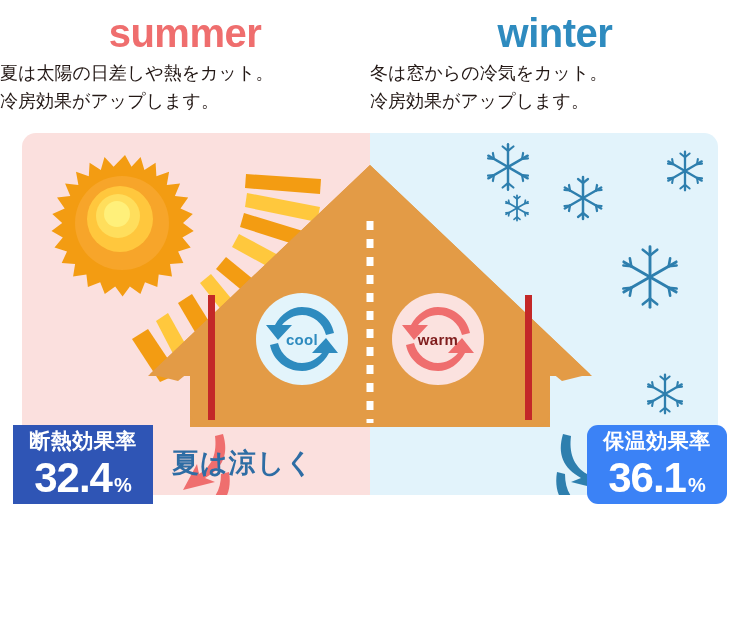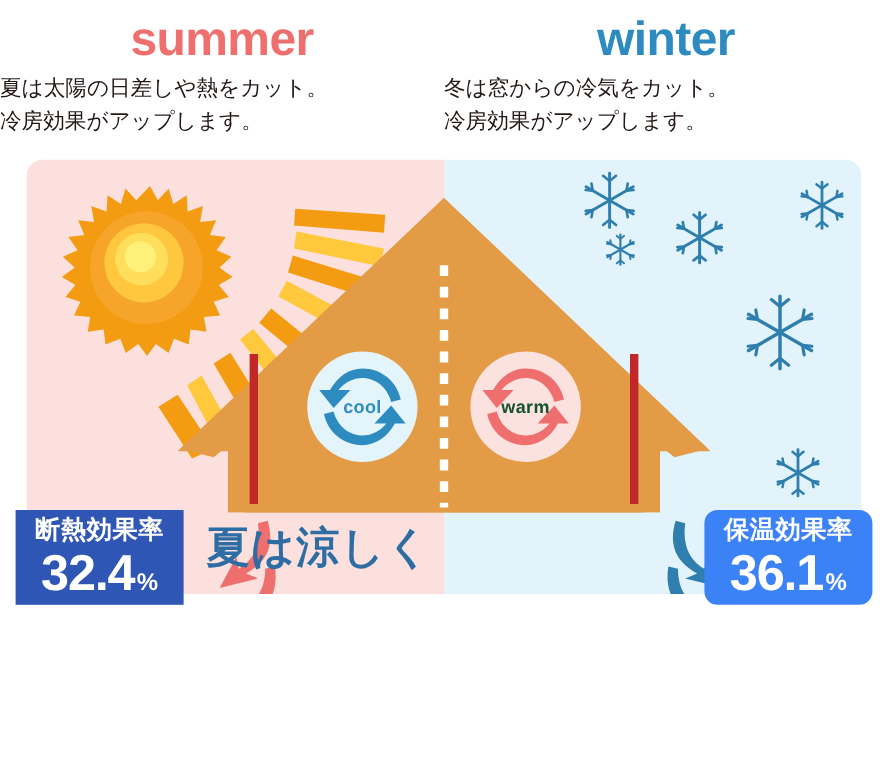--- a/index.html
+++ b/index.html
@@ -56,34 +56,34 @@
     display:flex;align-items:center;justify-content:center;text-align:right;
   }
   .circ.cool{left:234px;top:160px;background:#E3F4FB;}
   .circ.warm{left:370px;top:160px;background:#FBE2DF;}
   .circ svg{position:absolute;left:0;top:0;}
   .circ-label{
     position:relative;z-index:2;
     font-size:15px;font-weight:bold;letter-spacing:0.3px;
   }
   .circ.cool .circ-label{color:#2E8BBF;}
-  .circ.warm .circ-label{color:#14532d;}
+  .circ.warm .circ-label{color:#7f1d1d;}
 
   
   #arrow-left{position:absolute;left:131px;top:295px;width:84px;height:108px;}
   #arrow-right{position:absolute;left:527px;top:295px;width:84px;height:108px;}
 
   
   .flake{position:absolute;color:#2E7FAE;}
   .flake svg{display:block;}
 
   
   .cap{
     position:absolute;bottom:14px;
-    font-size:36px;font-weight:bold;letter-spacing:1px;
+    font-size:27px;font-weight:bold;letter-spacing:1px;
     white-space:nowrap;
     font-family:Liberation Serif, serif;
   }
   .cap.summer{left:150px;color:#2E6DA4;}
   .cap.winter{left:380px;color:#E8524C;}
 
   
   .badge{
     position:absolute;
     width:140px;height:79px;

